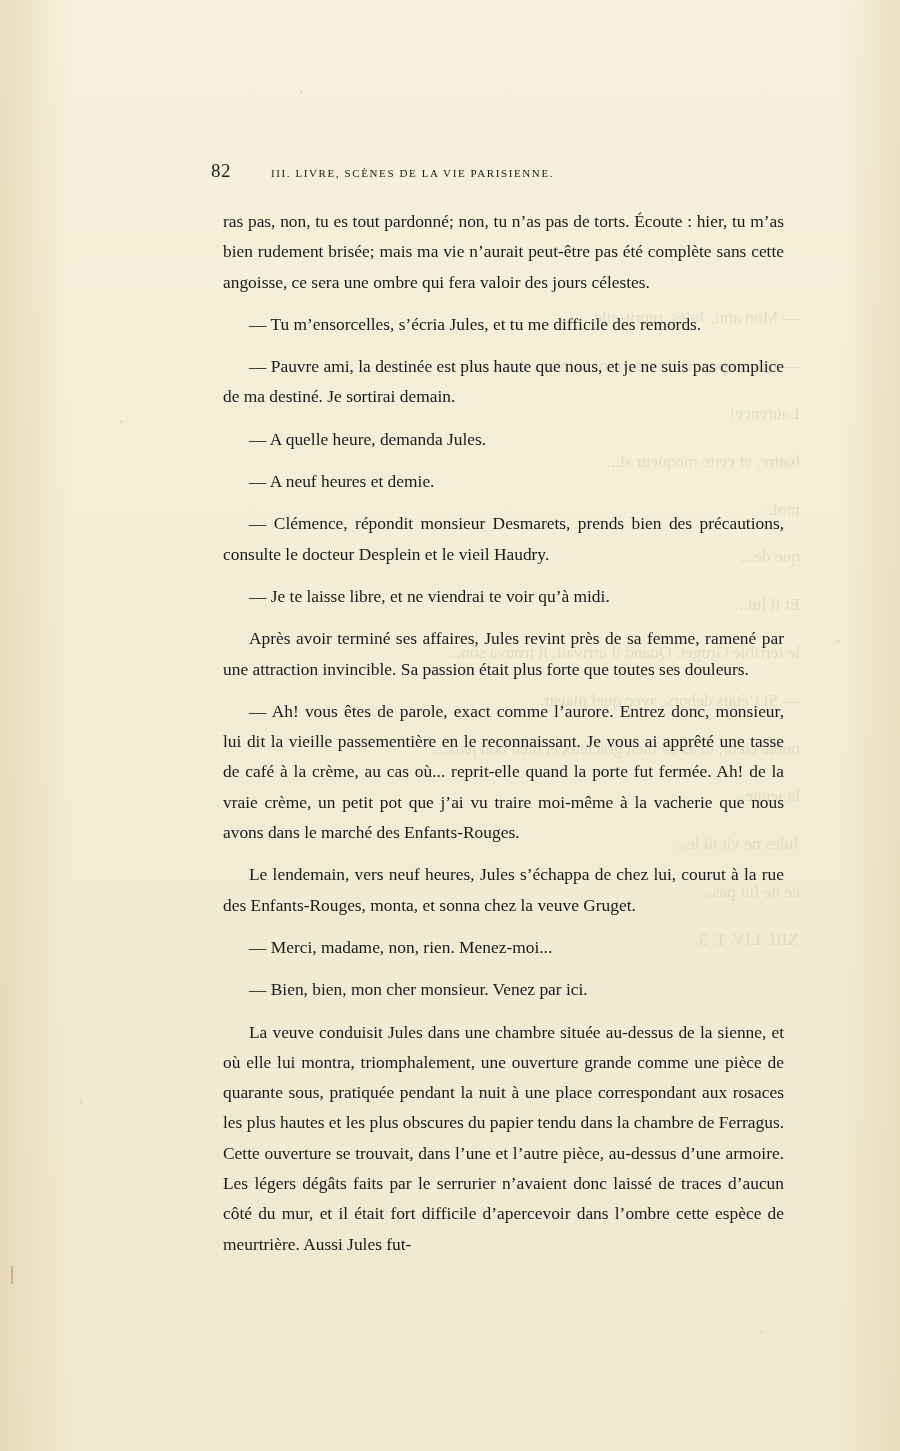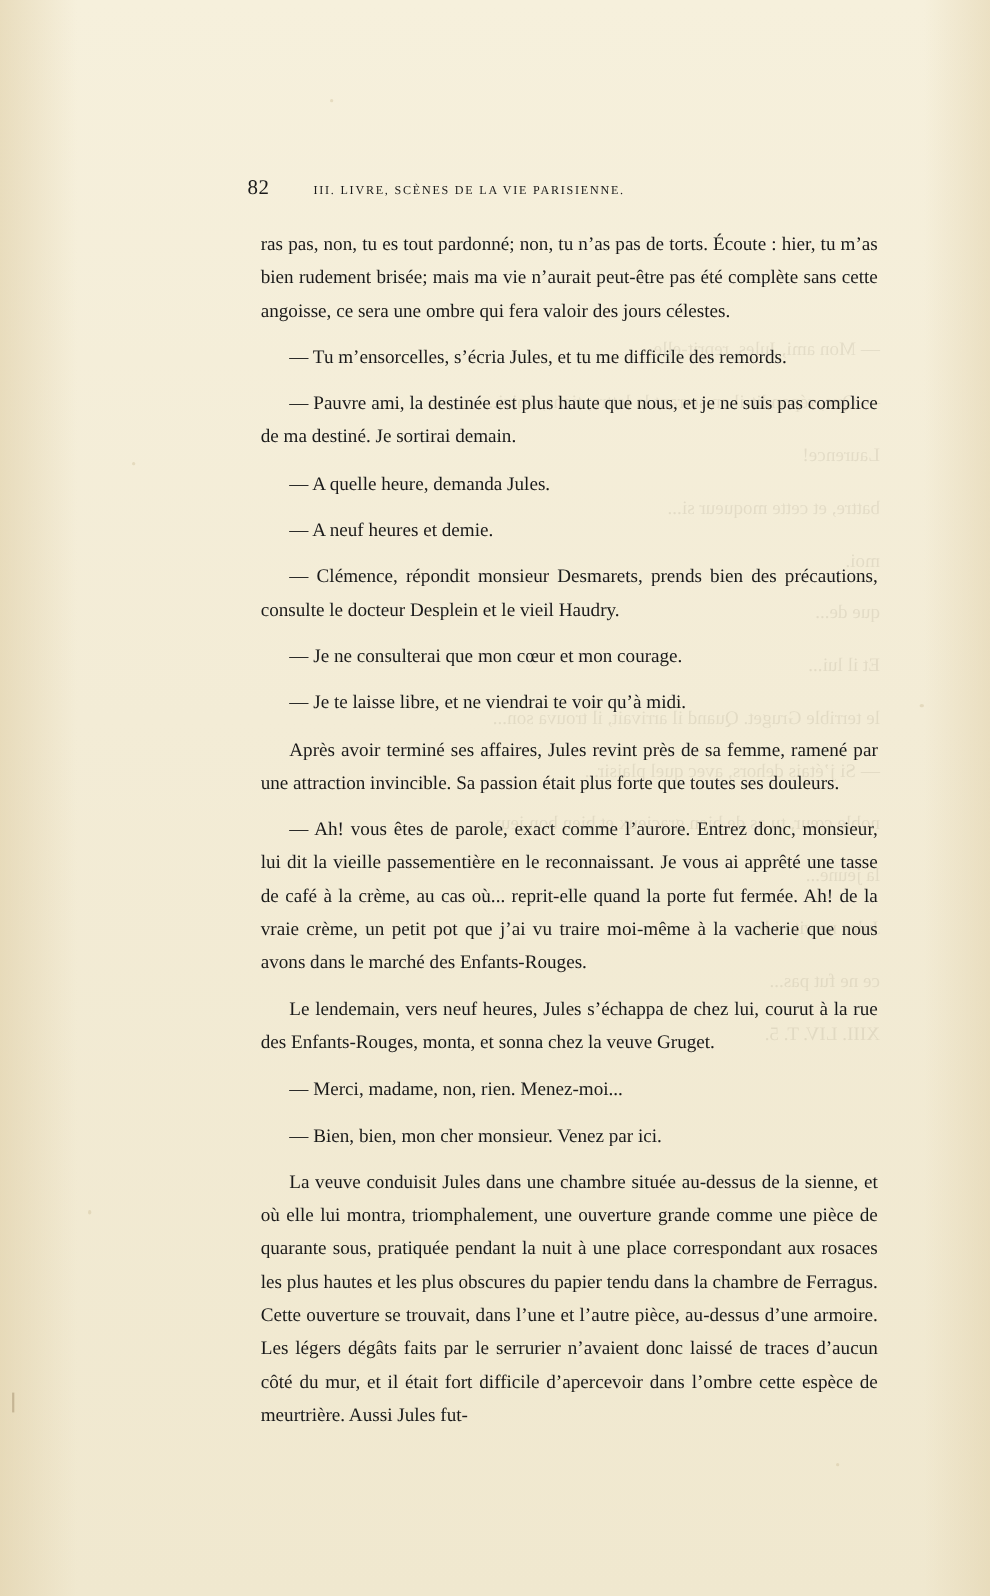--- a/index.html
+++ b/index.html
@@ -38,21 +38,21 @@
     filter: blur(0.4px);
     font-size: 17.4px;
     line-height: 30.4px;
     text-align: justify;
     color: #3a2f18;
     pointer-events: none;
   }
 
   .content {
     position: absolute;
-    left: 225px;
+    left: 211px;
     top: 160px;
     width: 585px;
   }
 
   .running-head {
     display: flex;
     align-items: baseline;
     margin: 0 0 24px 0;
     white-space: nowrap;
   }
@@ -133,21 +133,20 @@
     <span class="head-title">III. Livre, Scènes de la vie parisienne.</span>
   </div>
 
   <div class="body-text">
     <p class="flush">ras pas, non, tu es tout pardonné; non, tu n’as pas de torts. Écoute : hier, tu m’as bien rudement brisée; mais ma vie n’aurait peut-être pas été complète sans cette angoisse, ce sera une ombre qui fera valoir des jours célestes.</p>
     <p class="indent">— Tu m’ensorcelles, s’écria Jules, et tu me difficile des remords.</p>
     <p class="indent">— Pauvre ami, la destinée est plus haute que nous, et je ne suis pas complice de ma destiné. Je sortirai demain.</p>
     <p class="indent">— A quelle heure, demanda Jules.</p>
     <p class="indent">— A neuf heures et demie.</p>
     <p class="indent">— Clémence, répondit monsieur Desmarets, prends bien des précautions, consulte le docteur Desplein et le vieil Haudry.</p>
-    <p class="indent">— Je ne consulterai que mon cœur et mon courage.</p>
     <p class="indent">— Je te laisse libre, et ne viendrai te voir qu’à midi.</p>
     <p class="indent">Après avoir terminé ses affaires, Jules revint près de sa femme, ramené par une attraction invincible. Sa passion était plus forte que toutes ses douleurs.</p>
     <p class="indent">— Ah! vous êtes de parole, exact comme l’aurore. Entrez donc, monsieur, lui dit la vieille passementière en le reconnaissant. Je vous ai apprêté une tasse de café à la crème, au cas où... reprit-elle quand la porte fut fermée. Ah! de la vraie crème, un petit pot que j’ai vu traire moi-même à la vacherie que nous avons dans le marché des Enfants-Rouges.</p>
     <p class="indent">Le lendemain, vers neuf heures, Jules s’échappa de chez lui, courut à la rue des Enfants-Rouges, monta, et sonna chez la veuve Gruget.</p>
     <p class="indent">— Merci, madame, non, rien. Menez-moi...</p>
     <p class="indent">— Bien, bien, mon cher monsieur. Venez par ici.</p>
     <p class="indent">La veuve conduisit Jules dans une chambre située au-dessus de la sienne, et où elle lui montra, triomphalement, une ouverture grande comme une pièce de quarante sous, pratiquée pendant la nuit à une place correspondant aux rosaces les plus hautes et les plus obscures du papier tendu dans la chambre de Ferragus. Cette ouverture se trouvait, dans l’une et l’autre pièce, au-dessus d’une armoire. Les légers dégâts faits par le serrurier n’avaient donc laissé de traces d’aucun côté du mur, et il était fort difficile d’apercevoir dans l’ombre cette espèce de meurtrière. Aussi Jules fut-</p>
   </div>
 
 </div>

